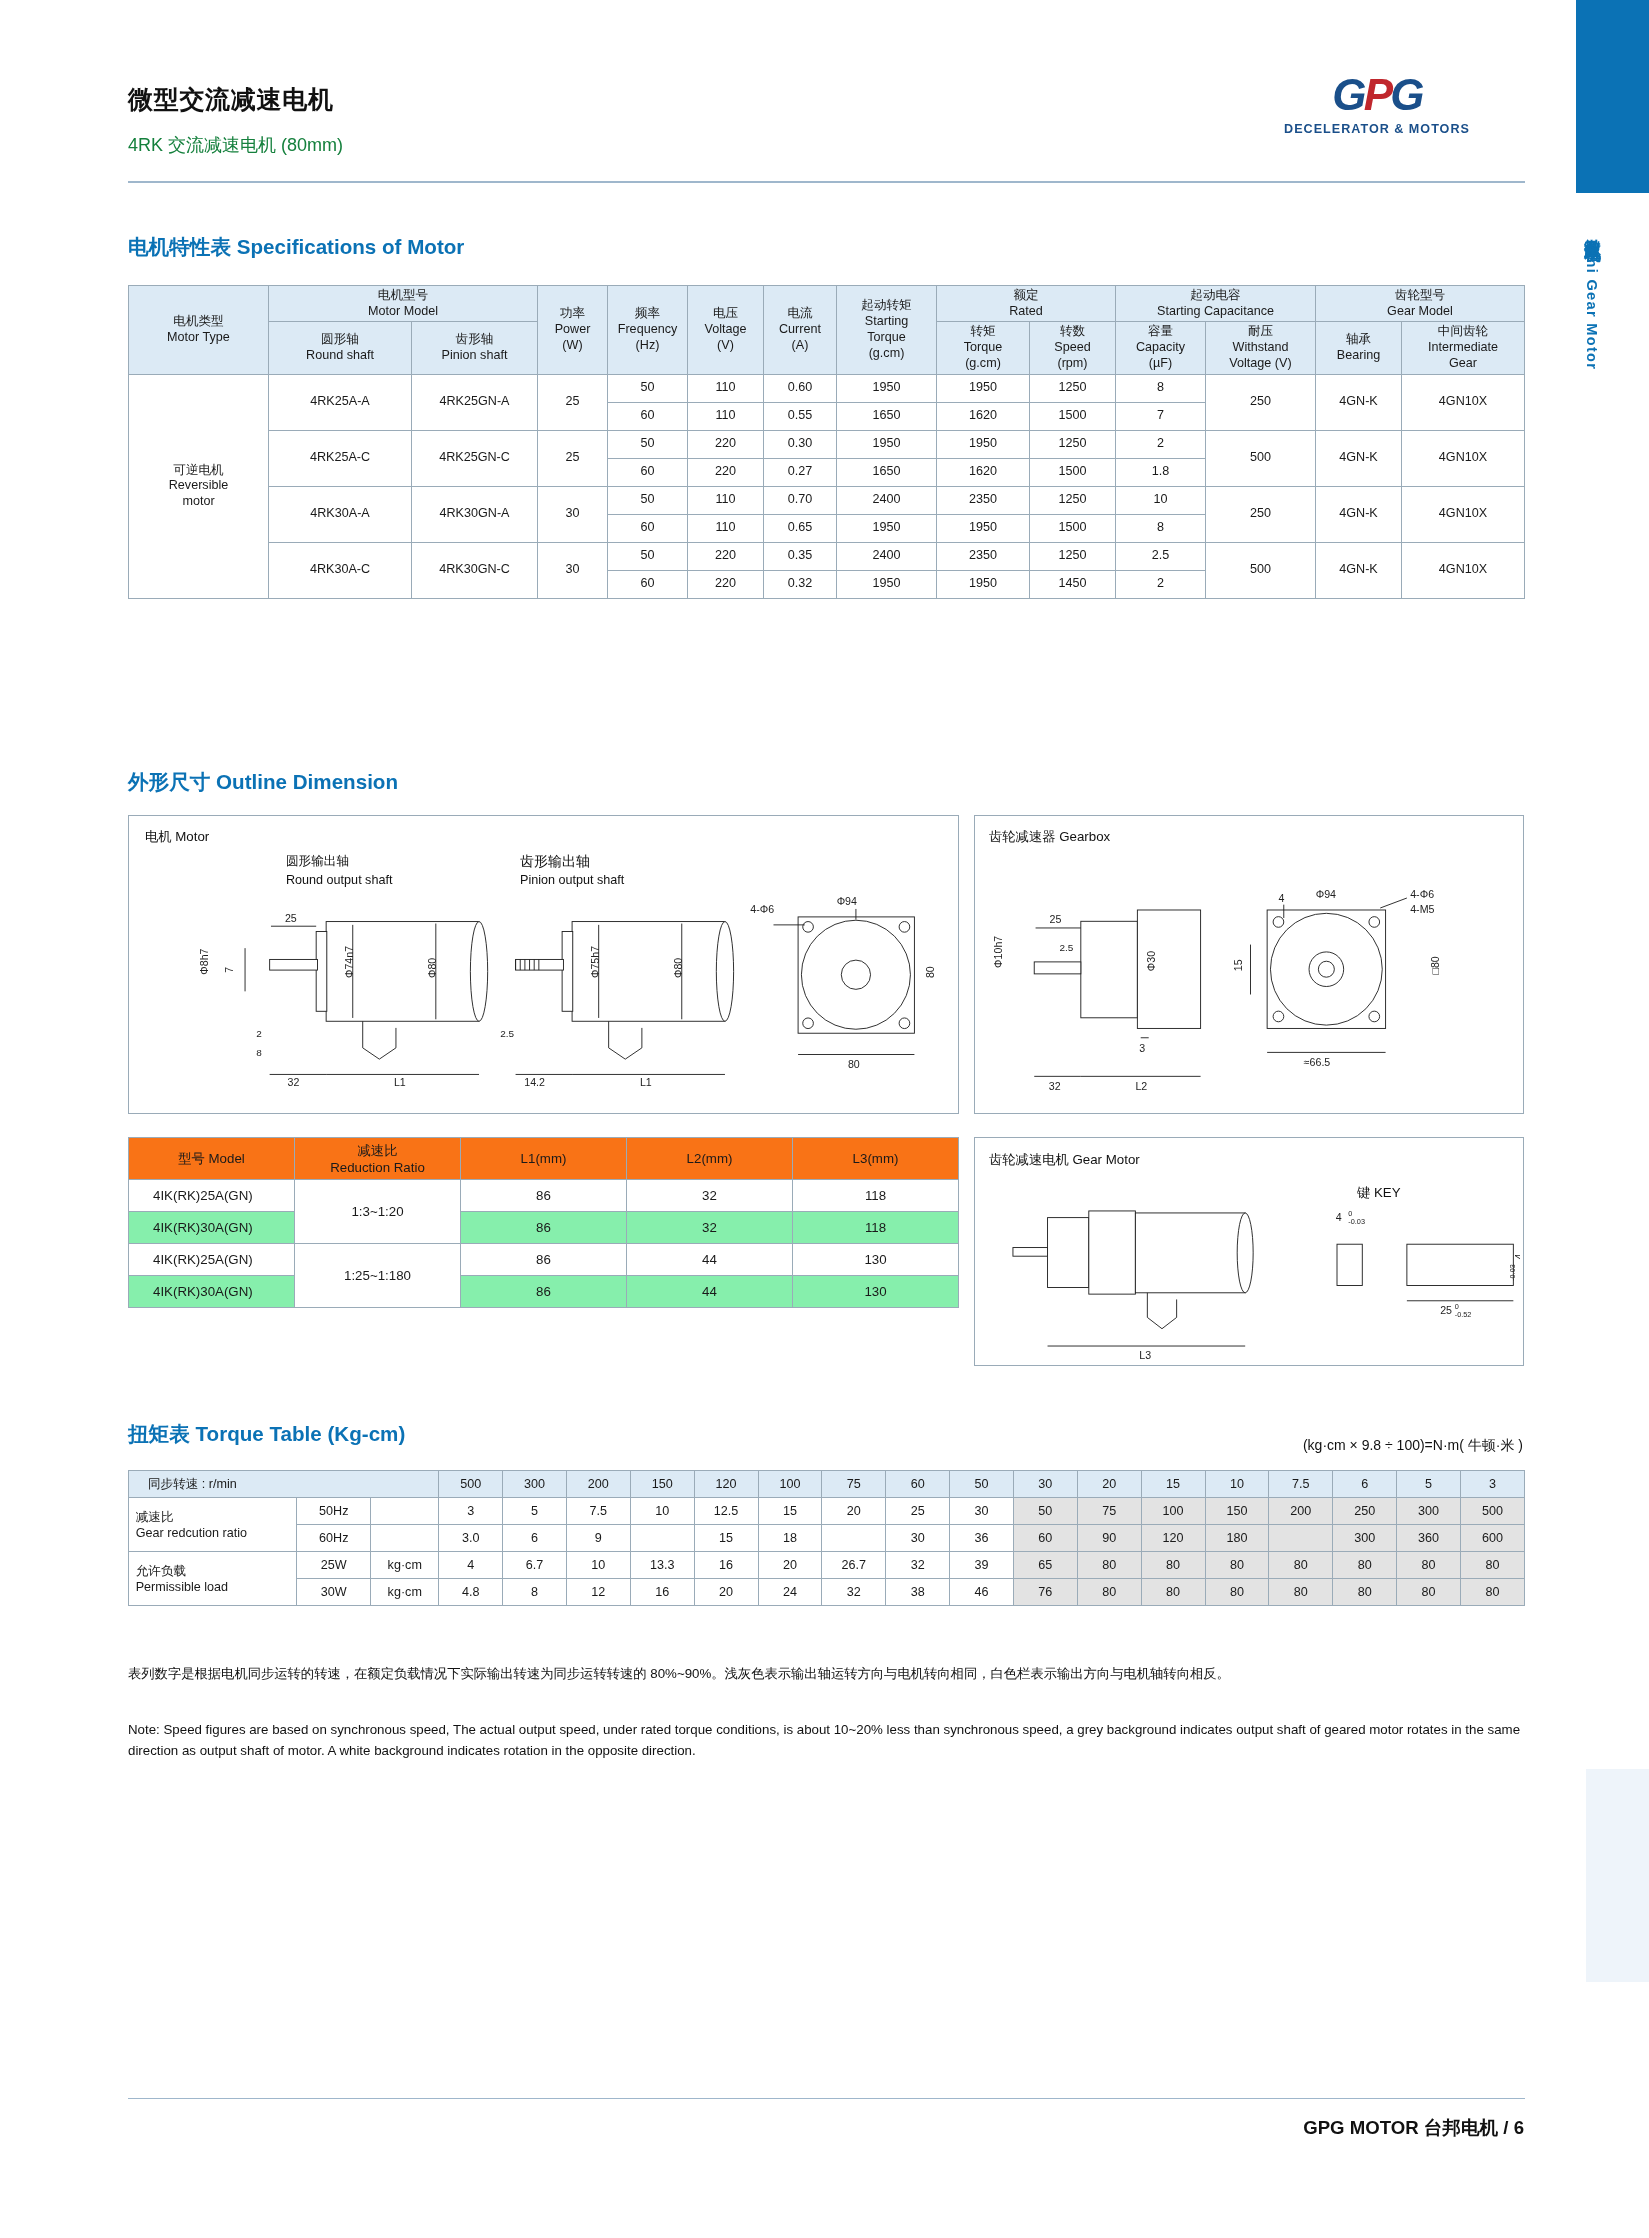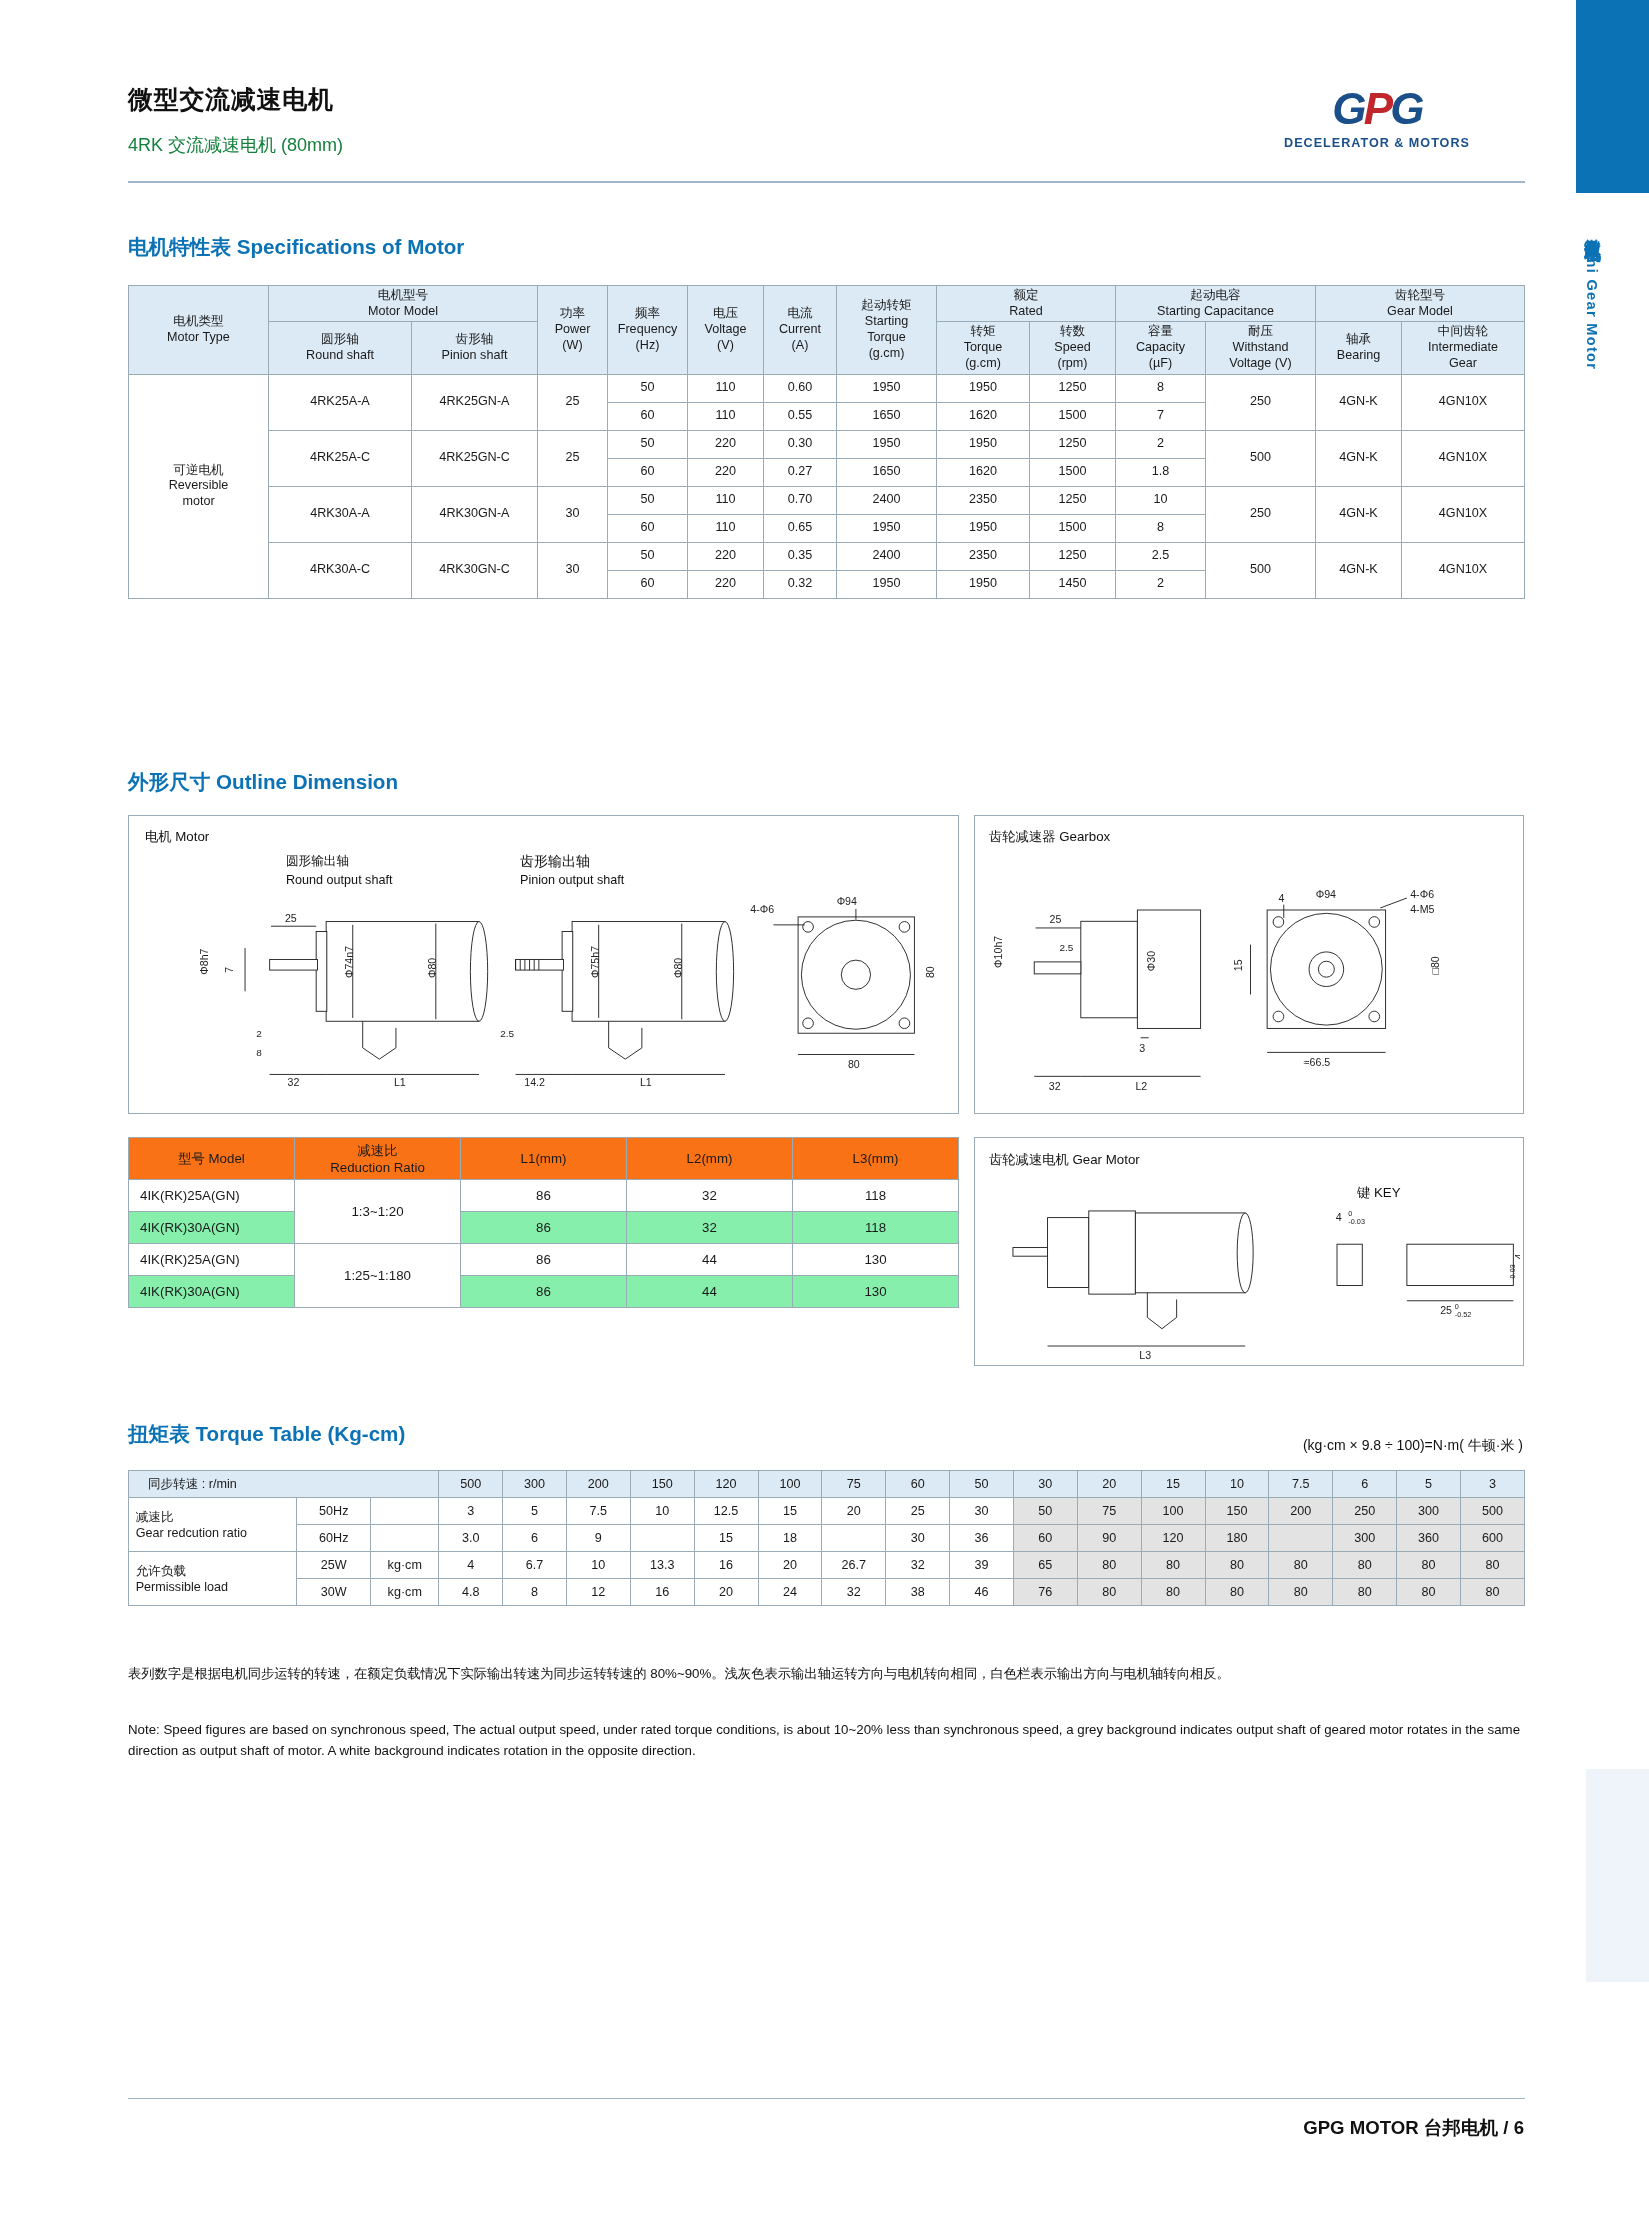--- a/index.html
+++ b/index.html
@@ -68,21 +68,21 @@
     color: #15803d;
   }
   .hdr-rule {
     position: absolute;
     left: 128px; top: 181px;
     width: 1397px; height: 2px;
     background: #9fb7cc;
   }
   .logo {
     position: absolute;
-    left: 1244px; top: 87px;
+    left: 1244px; top: 73px;
     width: 266px;
     text-align: center;
   }
   .logo .mark {
     font-size: 44px;
     font-weight: bold;
     font-style: italic;
     color: #1a4f8a;
     letter-spacing: -2.7px;
     line-height: 1;
@@ -142,21 +142,21 @@
   .dim-tbl td, .dim-tbl th {
     border: 0.7px solid #9aabb8;
     text-align: center;
     vertical-align: middle;
     padding: 4px 2.7px;
     font-size: 13.3px;
     height: 32px;
   }
   .dim-tbl th { background:#f97316; font-weight: normal; }
   .dim-tbl td.alt { background:#86efac; }
-  .dim-tbl td.left { text-align: left; padding-left: 11px; }
+  .dim-tbl td.left { text-align: left; padding-left: 24px; }
 
   .torque-tbl td, .torque-tbl th {
     border: 0.7px solid #9aabb8;
     text-align: center;
     vertical-align: middle;
     font-size: 12.6px;
     height: 27px;
     padding: 1.3px 2px;
   }
   .torque-tbl th { background:#dceaf5; font-weight: normal; }

